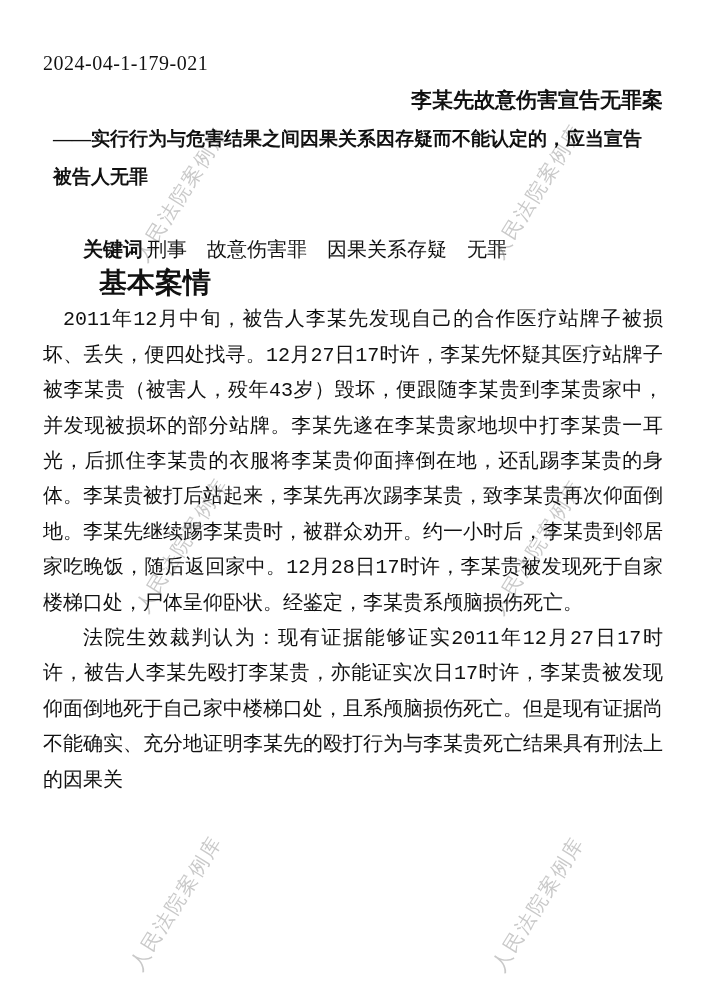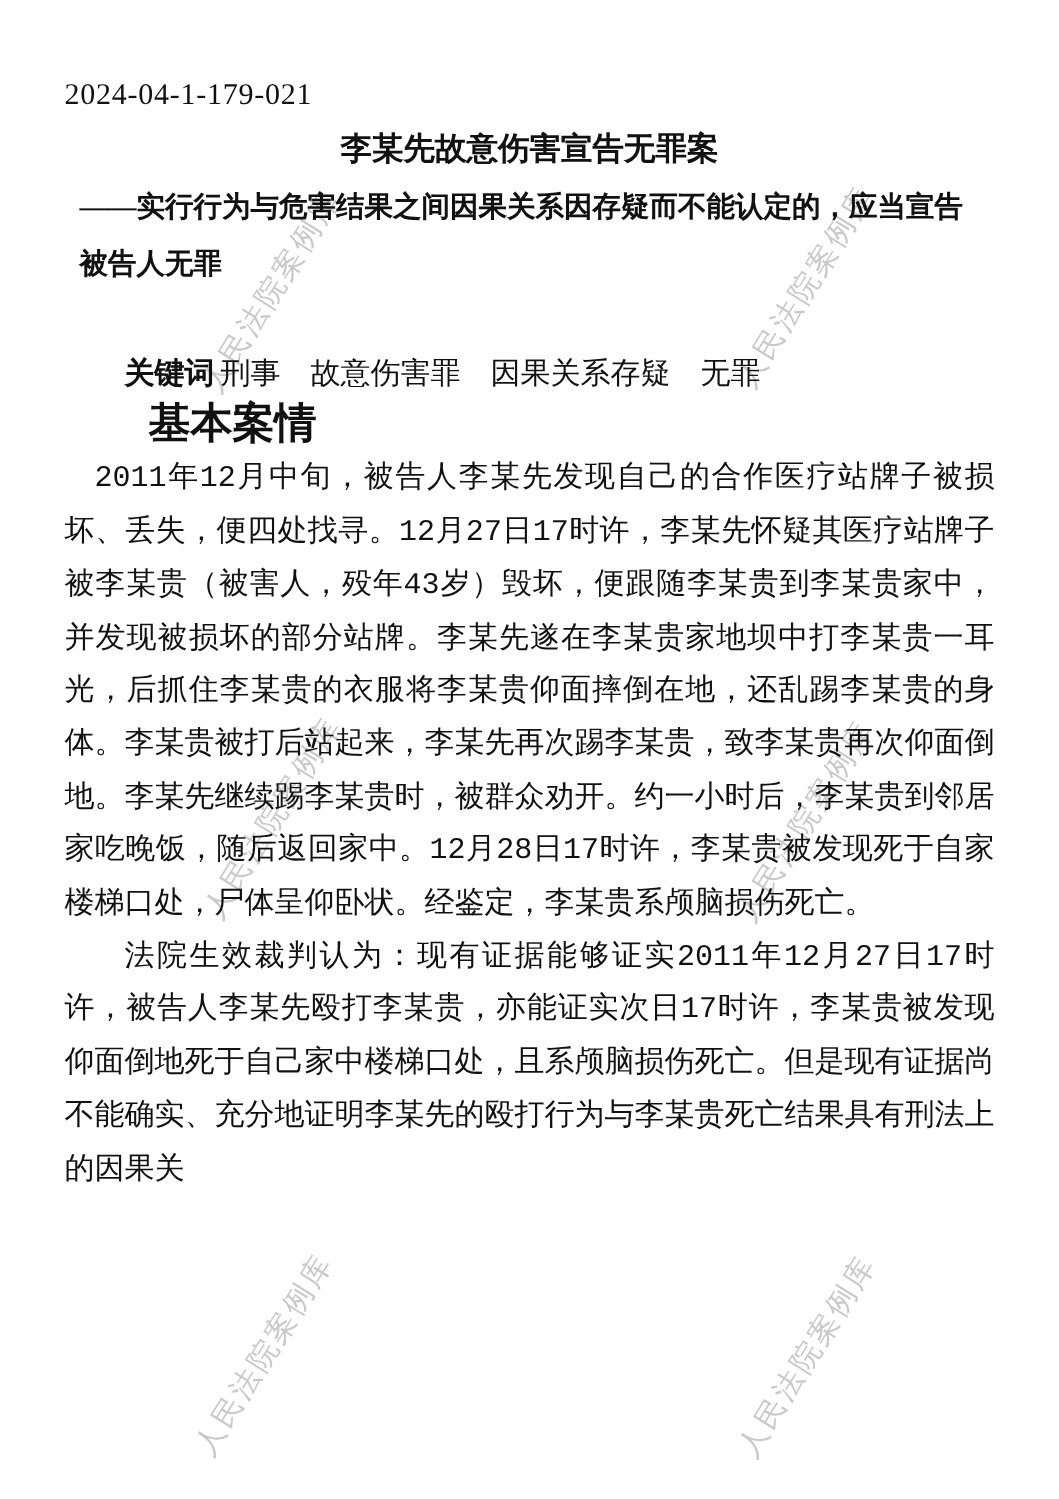--- a/index.html
+++ b/index.html
@@ -48,21 +48,21 @@
     z-index: 1;
   }
   .doc-number {
     font-family: "Liberation Serif", serif;
     font-size: 20px;
     line-height: 26px;
     letter-spacing: 0.5px;
   }
   .case-title {
     margin: 10px 0 0 0;
-    text-align: center;
+    text-align: right;
     font-family: "Liberation Sans", sans-serif;
     font-weight: 700;
     font-size: 21px;
     line-height: 28px;
   }
   .case-subtitle {
     margin-top: 6px;
     font-family: "Liberation Serif", serif;
     font-weight: 600;
     font-size: 19px;

